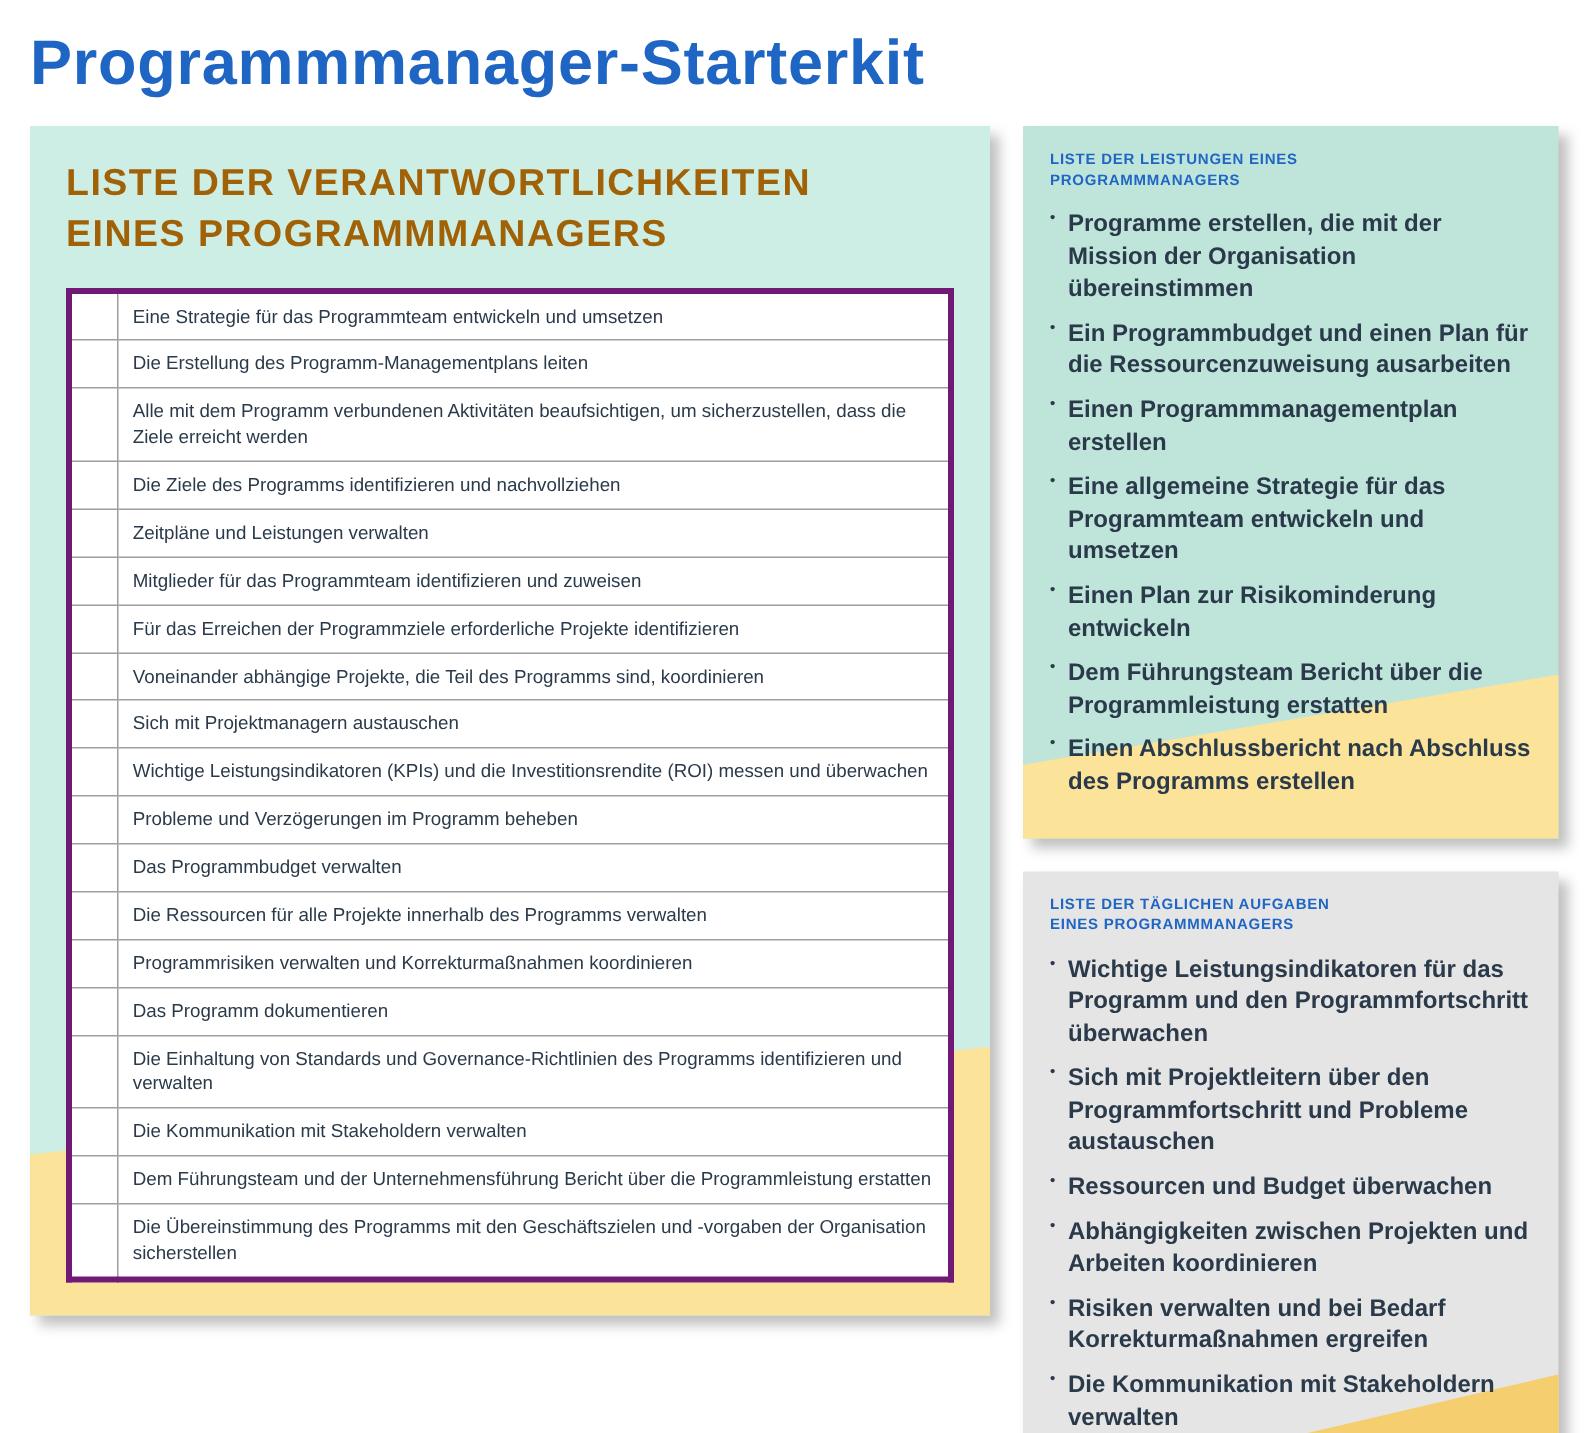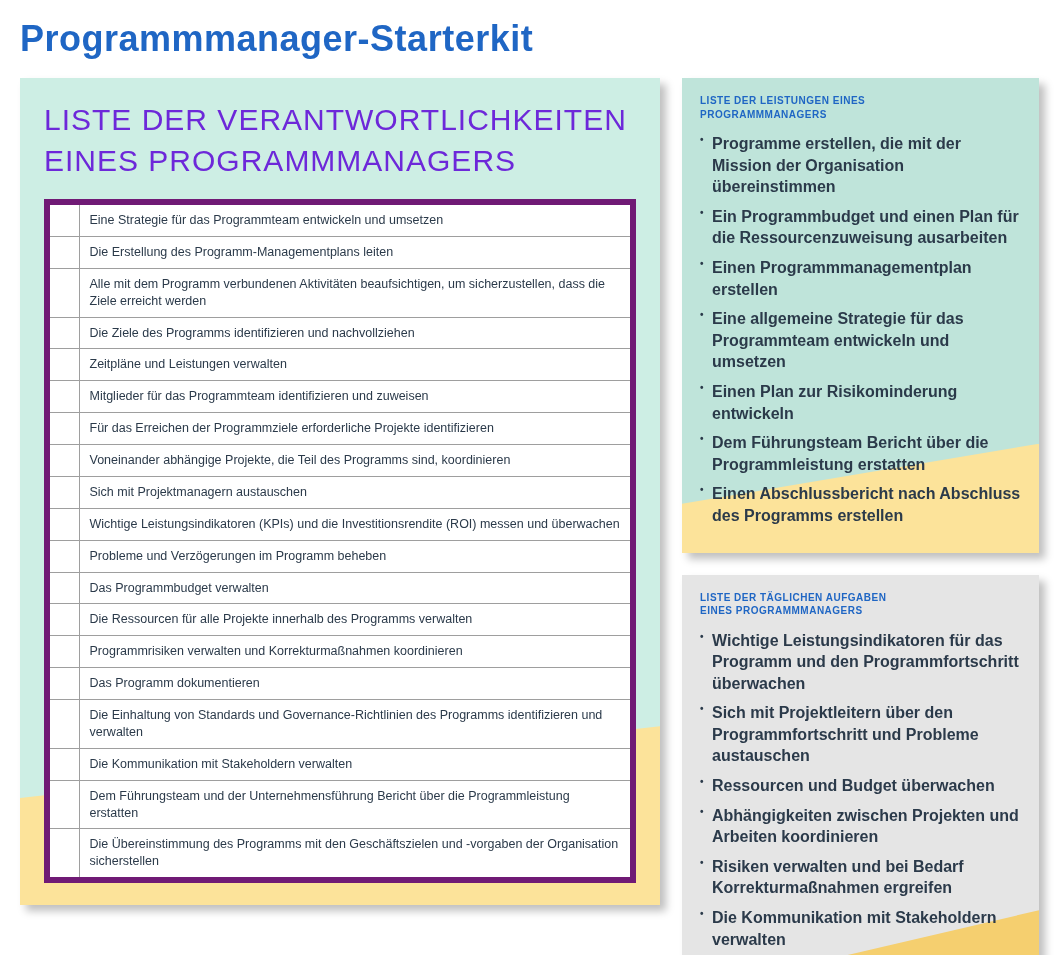--- a/index.html
+++ b/index.html
@@ -5,21 +5,21 @@
   * { box-sizing: border-box; margin: 0; padding: 0; }
   body {
     font-family: "Century Gothic", "Segoe UI", Arial, sans-serif;
     background: #ffffff;
     padding: 18px 20px 40px 20px;
     color: #2b3a4a;
     width: 1059px;
   }
   .page-title {
     color: #1f66c4;
-    font-size: 36px;
+    font-size: 42px;
     font-weight: 700;
     letter-spacing: 0.5px;
     margin-bottom: 18px;
   }
   .layout {
     display: flex;
     gap: 22px;
     align-items: flex-start;
   }
   .left-col { flex: 0 0 640px; }
@@ -41,33 +41,33 @@
     position: absolute;
     bottom: -1px; left: -1px; right: -1px;
     height: 180px;
     background: #fce39a;
     clip-path: polygon(0 40%, 100% 0, 100% 100%, 0 100%);
     z-index: 0;
   }
   .card-main > * { position: relative; z-index: 1; }
 
   .main-heading {
-    color: #6d28d9;
-    font-size: 30px;
-    font-weight: 400;
+    color: #a16207;
+    font-size: 25px;
+    font-weight: 700;
     letter-spacing: 1px;
     line-height: 1.35;
     margin-bottom: 18px;
   }
 
   table.resp {
     width: 100%;
     border-collapse: collapse;
     background: #ffffff;
-    border: 6px solid #701a75;
+    border: 4px solid #701a75;
   }
   table.resp td {
     border: 1px solid #9e9e9e;
     padding: 7px 10px;
     font-size: 12.5px;
     line-height: 1.35;
     color: #2b3a4a;
     vertical-align: middle;
   }
   table.resp td.chk {

